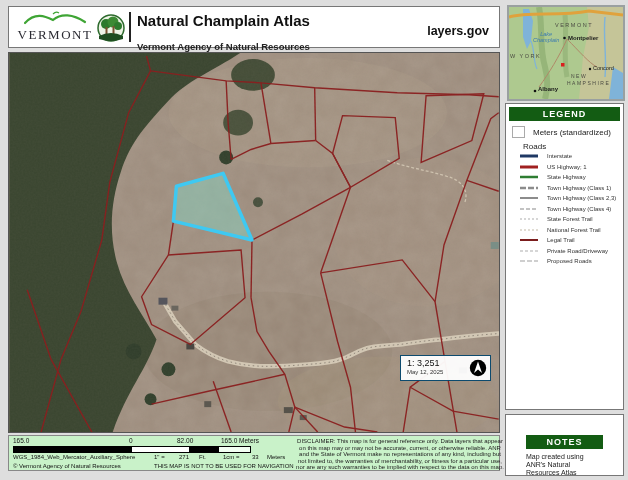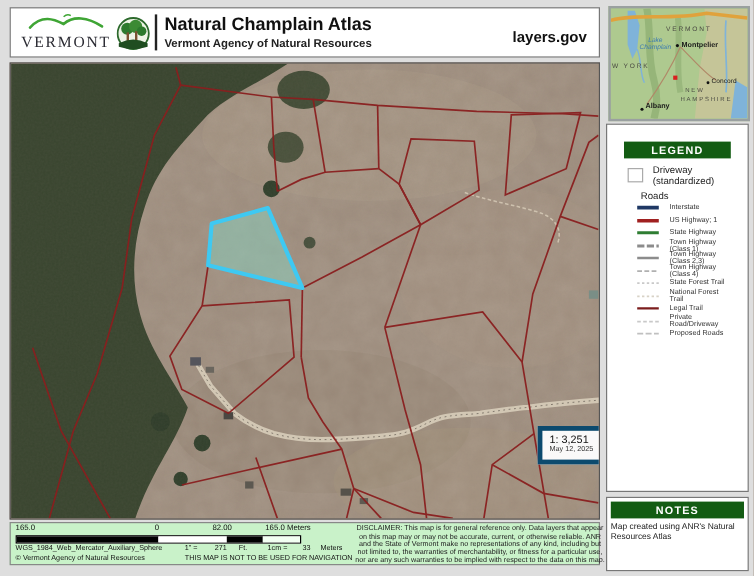--- a/index.html
+++ b/index.html
@@ -7,46 +7,46 @@
   .panel{position:absolute;background:#fff;border:1px solid #777;box-sizing:border-box;}
   
   #header{left:8px;top:6px;width:492px;height:42px;}
   .vt-logo{position:absolute;left:8px;top:3px;width:76px;height:34px;}
   .vt-word{position:absolute;left:0;bottom:1px;width:76px;text-align:center;font-family:"Liberation Serif",serif;font-size:13px;letter-spacing:1.5px;color:#2b2b33;}
   .vt-mtn{position:absolute;left:6px;top:0;}
   .anr-logo{position:absolute;left:88px;top:7px;}
   .hdr-div{position:absolute;left:120px;top:5px;width:2px;height:30px;background:#222;}
   .title-block{position:absolute;left:128px;top:5px;}
   .h-title{font-size:15px;font-weight:bold;color:#111;line-height:18px;}
-  .h-sub{font-size:9.5px;font-weight:bold;color:#222;margin-top:1px;}
+  .h-sub{font-size:9.5px;font-weight:bold;color:#222;margin-top:11px;}
   .h-site{position:absolute;right:10px;top:17px;font-size:12.5px;font-weight:bold;color:#111;}
   
   #inset{left:507px;top:5px;width:118px;height:96px;border:2px solid #9aa0a0;background:#aec98f;overflow:hidden;}
   .ins-label{position:absolute;white-space:nowrap;}
   .l-state{font-size:5.5px;letter-spacing:1.5px;color:#4a4a42;}
   .l-water{font-size:5.5px;font-style:italic;color:#3a7ab0;line-height:6px;text-align:center;}
   .l-city{font-size:6px;font-weight:bold;color:#1a1a1a;}
   
   #map{left:8px;top:52px;width:492px;height:381px;border:1px solid #555;background:#9e8d7e;overflow:hidden;cursor:default;}
-  #scalebox{position:absolute;left:391px;top:302px;width:89px;height:24px;background:rgba(255,255,255,.95);border:4px solid #0c4a6e;margin-left:48px;}
+  #scalebox{position:absolute;left:391px;top:302px;width:89px;height:24px;background:rgba(255,255,255,.95);border:1px solid #0c4a6e;}
   .ratio{position:absolute;left:6px;top:2px;font-size:9px;color:#111;}
   .mdate{position:absolute;left:6px;top:13px;font-size:6px;color:#333;}
   .compass{position:absolute;right:3px;top:3px;}
   
-  #legend{left:505px;top:103px;width:119px;height:307px;padding:14px;}
+  #legend{left:505px;top:103px;width:119px;height:307px;padding:3px;}
   .green-bar{background:var(--hdr-green,#135c13);color:#fff;font-weight:bold;text-align:center;font-size:9px;height:14px;line-height:14px;letter-spacing:1px;}
   .leg-row{display:flex;align-items:center;margin-top:5px;}
   .leg-box{width:11px;height:10px;background:#fff;border:1px solid #aaa;margin-left:3px;margin-right:8px;flex:none;}
   .leg-cap{font-size:8px;color:#222;}
   .leg-roads{margin-left:14px;margin-top:4px;font-size:8px;color:#222;}
   .leg-item{display:flex;align-items:center;height:10.5px;margin-left:10px;}
   .leg-item svg{flex:none;margin-right:8px;}
   .leg-item span{font-size:6px;color:#333;}
   
-  #notes{left:505px;top:414px;width:119px;height:62px;padding:3px;}
+  #notes{left:505px;top:414px;width:119px;height:62px;padding:20px;}
   .notes-text{font-size:7px;color:#222;margin-top:4px;line-height:8px;}
   
   #bottombar{left:8px;top:435px;width:492px;height:36px;background:var(--pale-green,#c9f2c9);border:1px solid #888;font-size:6.5px;color:#111;}
   #bottombar span{position:absolute;white-space:nowrap;}
   .sb-bar{position:absolute;left:4px;top:10px;height:5px;border:1px solid #000;font-size:0;background:#fff;}
   .sb-seg{display:inline-block;height:5px;vertical-align:top;}
   .tiny{font-size:6px;}
   #disclaimer{position:absolute;left:286px;top:2px;width:210px;font-size:6px;line-height:6.6px;text-align:center;color:#222;}
 </style>
 </head>
@@ -194,21 +194,21 @@
       <circle cx="9" cy="9" r="8.2" fill="#000"></circle>
       <path d="M9,2.5 L13,14 L9,10.5 L5,14 Z" fill="#fff"></path>
     </svg>
   </div>
 </div>
 
 <div id="legend" class="panel">
   <div class="green-bar">LEGEND</div>
   <div class="leg-row">
     <div class="leg-box"></div>
-    <div class="leg-cap">Driveway (standardized)</div>
+    <div class="leg-cap">Meters (standardized)</div>
   </div>
   <div class="leg-roads">Roads</div>
   <div id="legend-items">
       <div class="leg-item">
         <svg width="20" height="6">
           <line x1="1" y1="3" x2="19" y2="3" stroke="#1f3864" stroke-width="3"></line>
         </svg>
         <span>Interstate</span>
       </div>
       <div class="leg-item">

